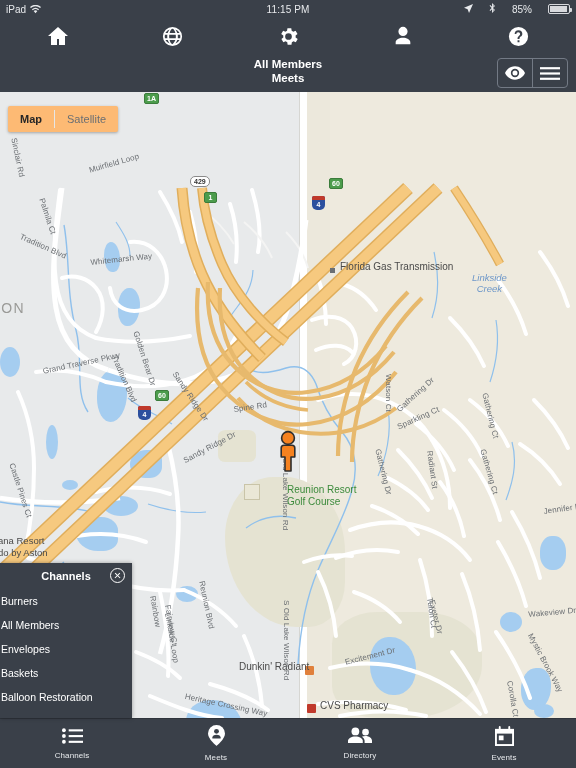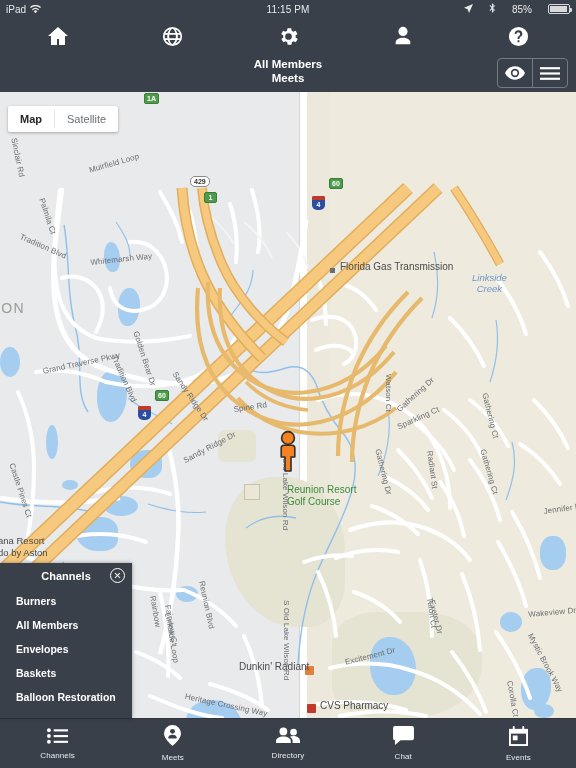--- a/index.html
+++ b/index.html
@@ -99,21 +99,21 @@
   .shield-i{
     position:absolute; width:13px; height:14px; background:#2b4f9e;
     color:#fff; font-size:7px; font-weight:bold; text-align:center;
     line-height:17px; border-radius:2px 2px 5px 5px; overflow:hidden;
   }
   .shield-i:before{ content:""; position:absolute; top:0; left:0; right:0; height:4px; background:#c0392b;}
 
   
   #map-type{
     position:absolute; top:14px; left:8px; height:26px; display:flex;
-    background:#ffffff; box-shadow:0 1px 3px rgba(0,0,0,.3); border-radius:2px;
+    background:#fdba74; box-shadow:0 1px 3px rgba(0,0,0,.3); border-radius:2px;
   }
   .mt-btn{ padding:0 12px; display:flex; align-items:center; font-size:11px; color:#6b6f73; cursor:pointer;}
   .mt-btn.sel{ color:#262626; font-weight:bold;}
   .mt-sep{ width:1px; background:#e6e6e6; margin:4px 0;}
 
   
   #pegman{ position:absolute; left:277px; top:338px; width:22px; height:42px; cursor:pointer;}
 
   
   #channels-panel{
@@ -128,22 +128,22 @@
   #channels-close{
     position:absolute; right:7px; top:5px; width:15px; height:15px;
     border:1.3px solid #fff; border-radius:50%; cursor:pointer;
   }
   #channels-close:before,#channels-close:after{
     content:""; position:absolute; left:2.8px; top:5.6px; width:7px; height:1.3px; background:#fff;
   }
   #channels-close:before{ transform:rotate(45deg);}
   #channels-close:after{ transform:rotate(-45deg);}
   .ch-item{
-    padding:0 16px; height:24px; display:flex; align-items:center;
-    font-size:10.5px; font-weight:bold; cursor:pointer; color:#fff;
+    padding:0 1px; height:24px; display:flex; align-items:center;
+    font-size:10.5px; font-weight:normal; cursor:pointer; color:#fff;
   }
 
   
   #tab-bar{
     position:absolute; bottom:0; left:0; width:576px; height:50px;
     background:#3a4049; display:flex; align-items:center;
     border-top:1px solid #2f343c;
   }
   .tab{
     flex:1; height:50px; display:flex; flex-direction:column;
@@ -507,28 +507,20 @@
         <circle cx="8" cy="4.6" r="4.2"></circle>
           <circle cx="19" cy="5.4" r="3.6"></circle>
         <path d="M8 10c-4.4 0-8 2.2-8 4.8V17h16v-2.2C16 12.2 12.4 10 8 10z"></path>
         <path d="M19 9.6c-1.5 0-2.9.3-4 .8 1.8 1.1 3 2.7 3 4.4V17h8v-2.4c0-2.6-3.1-5-7-5z"></path>
       </svg>
     </span>
     <span class="tab-label">Directory</span>
   </div>
   <div class="tab">
     <span>
-      <svg width="21" height="19" viewBox="0 0 22 20">
-        <path d="M2 0h18a2 2 0 012 2v11a2 2 0 01-2 2H8l-6 5v-5H2a2 2 0 01-2-2V2a2 2 0 012-2z"></path>
-      </svg>
-    </span>
-    <span class="tab-label">Chat</span>
-  </div>
-  <div class="tab">
-    <span>
       <svg width="19" height="20" viewBox="0 0 20 21">
         <rect x="4" y="0" width="2" height="4" rx="1"></rect>
           <rect x="14" y="0" width="2" height="4" rx="1"></rect>
         <path d="M0 3h20v18H0z"></path>
         <rect x="2" y="8" width="16" height="11" fill="#3a4049"></rect>
         <rect x="4" y="10" width="5" height="5"></rect>
       </svg>
     </span>
     <span class="tab-label">Events</span>
   </div>

